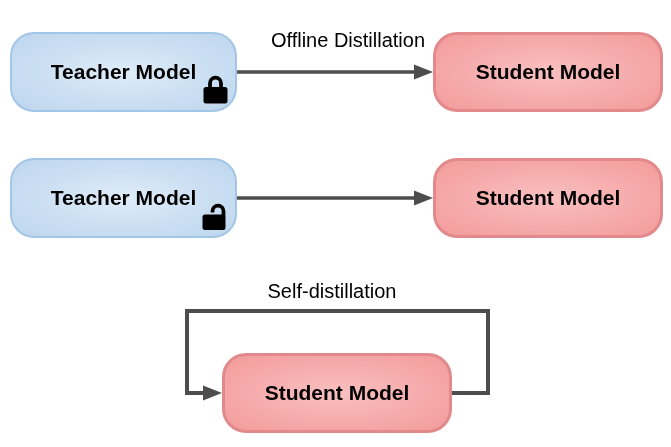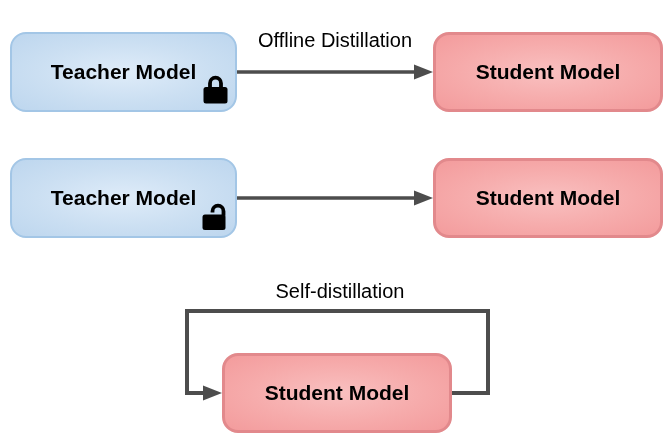--- a/index.html
+++ b/index.html
@@ -23,21 +23,21 @@
   .connectors{
     position:absolute;left:0;top:0;width:671px;height:447px;
   }
   .connectors line,.connectors path.wire{
     stroke:var(--arrow);fill:none;
   }
   .connectors path.head{fill:var(--arrow);stroke:none;}
   .node{
     position:absolute;
     display:flex;align-items:center;justify-content:center;
-    border-radius:16px;
+    border-radius:24px;
     box-sizing:border-box;
     font-weight:bold;
     font-size:21px;
     color:var(--text);
   }
   .teacher{
     background:radial-gradient(ellipse at 50% 50%, var(--teacher-fill-light) 0%, #cbdff2 55%, var(--teacher-fill) 100%);
     border:2.5px solid var(--teacher-border);
   }
   .student{
@@ -56,23 +56,23 @@
     color:var(--text);
     text-align:center;
     white-space:nowrap;
   }
   
   #teacher-offline{left:10px;top:32px;width:227px;height:80px;}
   #student-offline{left:433px;top:32px;width:230px;height:80px;}
   #teacher-online{left:10px;top:158px;width:227px;height:80px;}
   #student-online{left:433px;top:158px;width:230px;height:80px;}
   #student-self{left:222px;top:353px;width:230px;height:80px;}
-  #label-offline{left:237px;top:29px;width:196px;}
+  #label-offline{left:250px;top:29px;width:196px;}
   #label-online{left:237px;top:155px;width:196px;}
-  #label-self{left:240px;top:280px;width:200px;}
+  #label-self{left:232px;top:280px;width:200px;}
 </style>
 </head>
 <body>
 
 <div class="stage">
 
   <svg class="connectors" viewBox="0 0 671 447" xmlns="http://www.w3.org/2000/svg">
     <g>
       <line x1="237" y1="72" x2="416" y2="72" stroke-width="3.5"></line>
       <path class="head" d="M433 72 L414 64.5 L414 79.5 Z"></path>

